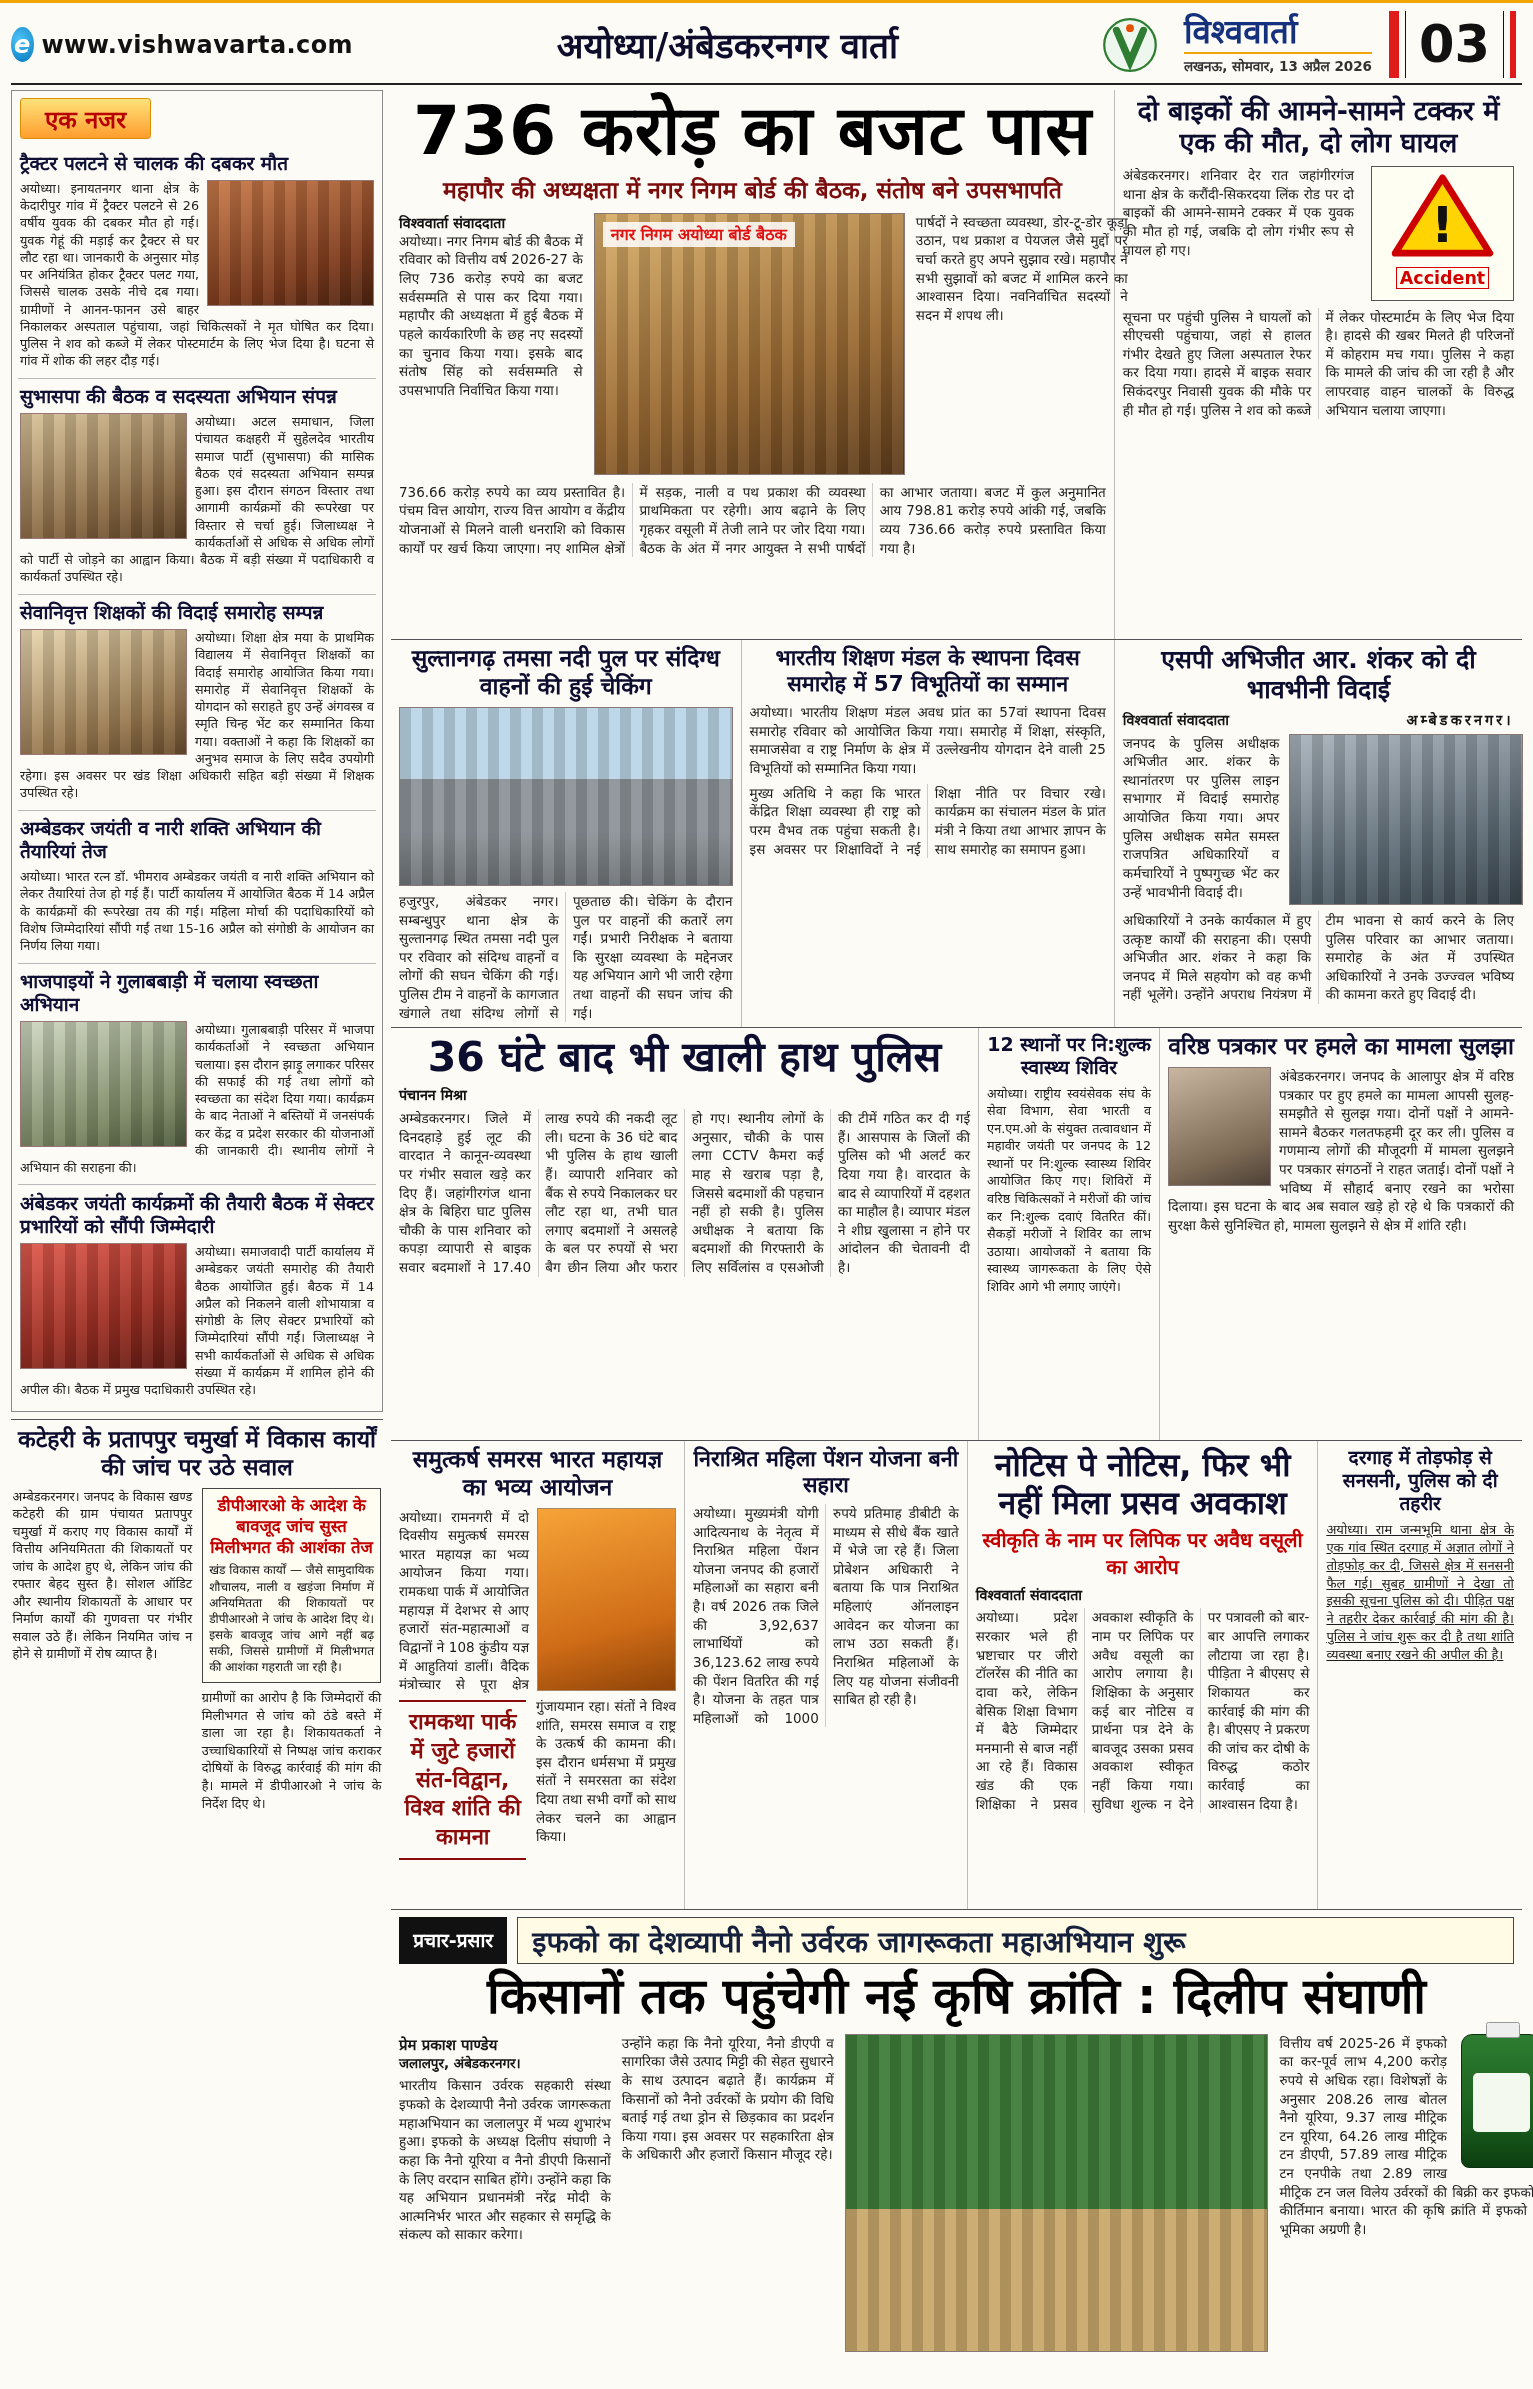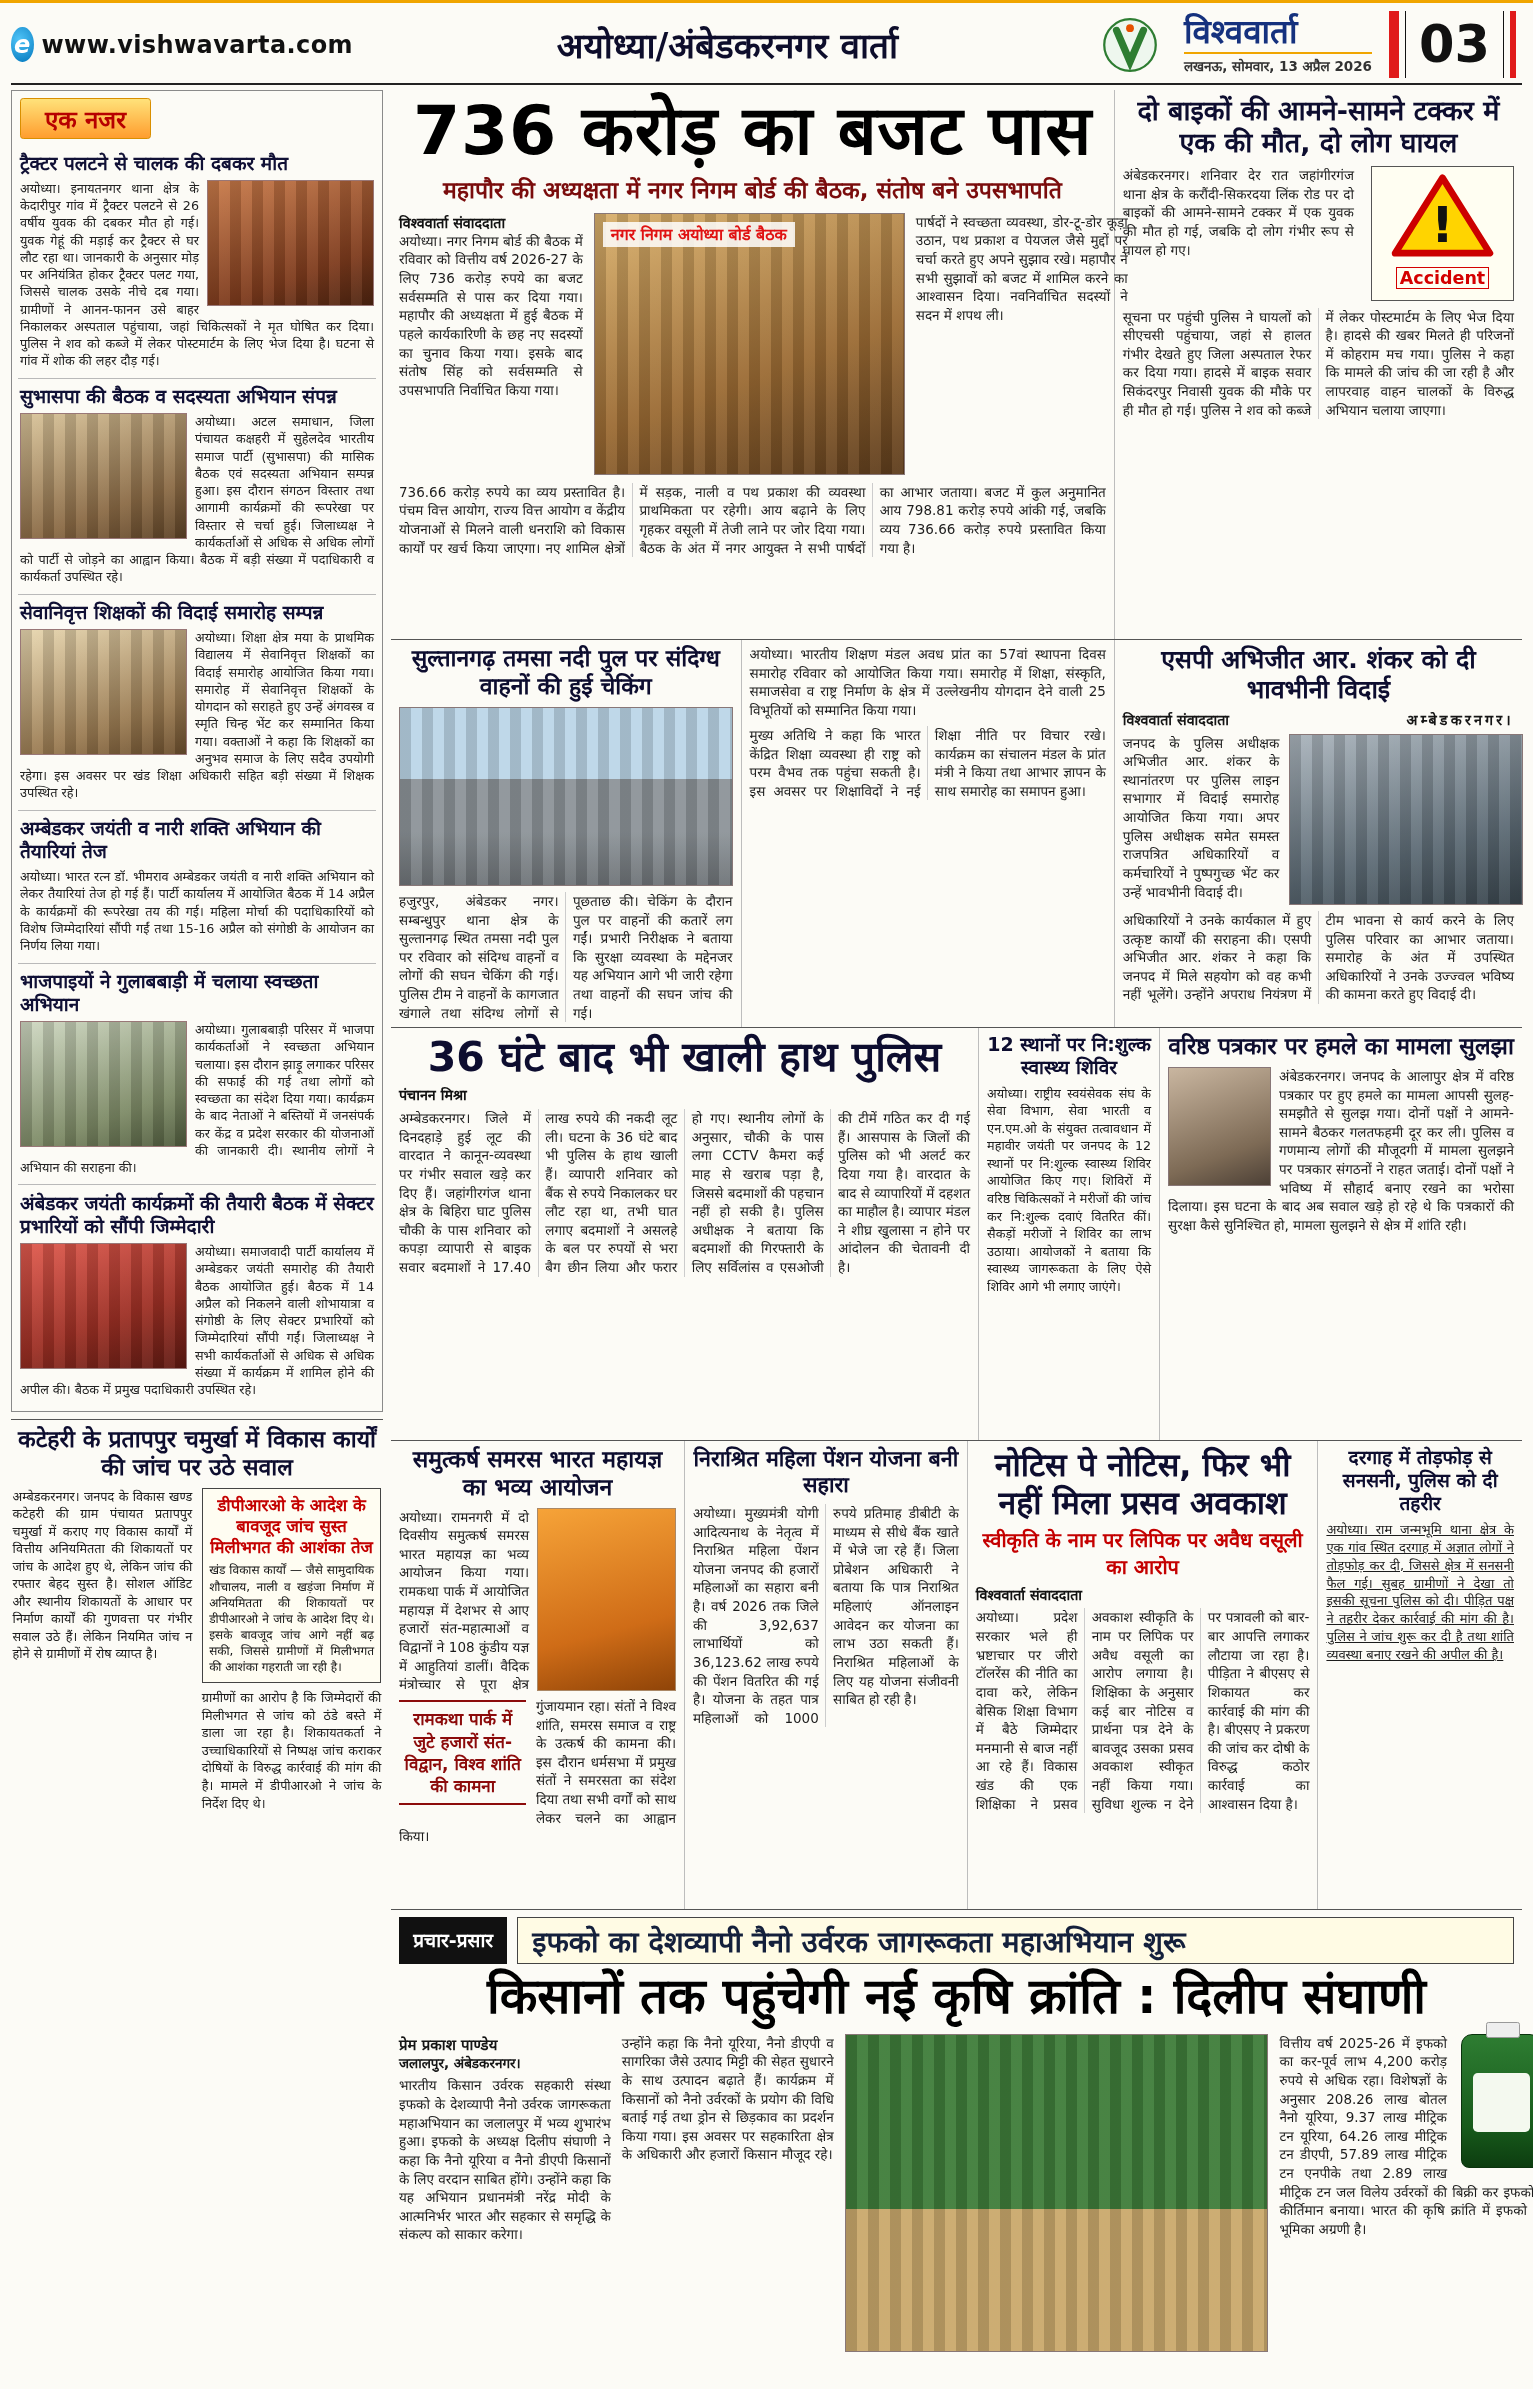--- a/index.html
+++ b/index.html
@@ -91,21 +91,21 @@
   .g36 .sub { font-size:21.5px; font-weight:800; color:#8c0b0b; text-align:center; margin-bottom:6.4px; }
   .health h2 { font-size:19px; margin-bottom:6.4px; }
   .health .body-txt { font-size:12.7px; }
   .journo h2 { font-size:23px; margin-bottom:6.4px; }
   .ph-journo { width:103px; height:119px; float:left; margin:0 8px 4.8px 0; background:linear-gradient(160deg,#c9b6a0,#7d6a55 70%,#4c4036); border:0.8px solid #877; }
 
   
   .row-d { display:grid; grid-template-columns:26% 25% 31% 18%; min-height:469px; border-top:1.6px solid #555; }
   .samut h2 { font-size:23px; margin-bottom:6.4px; }
   .ph-monk { width:139px; height:183px; float:right; margin:0 0 6.4px 8px; background:linear-gradient(165deg,#f6a338,#cf6c17 65%,#8f4408); border:0.8px solid #a86; }
-  .pullquote { border-top:2.4px solid #8c0b0b; border-bottom:2.4px solid #8c0b0b; color:#8c0b0b; font-weight:800; font-size:17px;
+  .pullquote { border-top:2.4px solid #8c0b0b; border-bottom:2.4px solid #8c0b0b; color:#8c0b0b; font-weight:800; font-size:22px;
                padding:6.4px 3.2px; margin:3.2px 9.5px 8px 0; float:left; width:46%; text-align:center; line-height:1.3; }
   .pension h2 { font-size:21.5px; margin-bottom:6.4px; }
   .notice h2 { font-size:32px; margin-bottom:3.2px; }
   .notice .sub { font-size:20px; font-weight:800; color:#c40000; text-align:center; margin-bottom:4.8px; }
   .dargah h2 { font-size:19px; margin-bottom:6.4px; }
   .dargah .body-txt { font-size:13px;text-decoration:underline; }
 
   
   .bottom-sec { border-top:1.6px solid #555; padding:6.4px 8px 0 8px; min-height:517px; }
   .iffco-row { display:flex; align-items:stretch; gap:9.5px; margin-bottom:6.4px; }
@@ -260,20 +260,21 @@
       </div>
 
       <div class="row-b">
         <article class="checking rule-r">
           <h2 class="head">सुल्तानगढ़ तमसा नदी पुल पर संदिग्ध वाहनों की हुई चेकिंग</h2>
           <figure class="photo ph-bridge"></figure>
           <p class="body-txt cols2">हजुरपुर, अंबेडकर नगर। सम्बन्धुपुर थाना क्षेत्र के सुल्तानगढ़ स्थित तमसा नदी पुल पर रविवार को संदिग्ध वाहनों व लोगों की सघन चेकिंग की गई। पुलिस टीम ने वाहनों के कागजात खंगाले तथा संदिग्ध लोगों से पूछताछ की। चेकिंग के दौरान पुल पर वाहनों की कतारें लग गईं। प्रभारी निरीक्षक ने बताया कि सुरक्षा व्यवस्था के मद्देनजर यह अभियान आगे भी जारी रहेगा तथा वाहनों की सघन जांच की गई।</p>
         </article>
 
         <article class="shikshan rule-r">
+          <h2 class="head">भारतीय शिक्षण मंडल के स्थापना दिवस समारोह में 57 विभूतियों का सम्मान</h2>
           <p class="body-txt">अयोध्या। भारतीय शिक्षण मंडल अवध प्रांत का 57वां स्थापना दिवस समारोह रविवार को आयोजित किया गया। समारोह में शिक्षा, संस्कृति, समाजसेवा व राष्ट्र निर्माण के क्षेत्र में उल्लेखनीय योगदान देने वाली 25 विभूतियों को सम्मानित किया गया।</p>
           <p class="body-txt cols2" style="margin-top:6.4px;">मुख्य अतिथि ने कहा कि भारत केंद्रित शिक्षा व्यवस्था ही राष्ट्र को परम वैभव तक पहुंचा सकती है। इस अवसर पर शिक्षाविदों ने नई शिक्षा नीति पर विचार रखे। कार्यक्रम का संचालन मंडल के प्रांत मंत्री ने किया तथा आभार ज्ञापन के साथ समारोह का समापन हुआ।</p>
         </article>
 
         <article class="sp">
           <h2 class="head">एसपी अभिजीत आर. शंकर को दी भावभीनी विदाई</h2>
           <div class="sp-byline">
             <span>विश्ववार्ता संवाददाता</span>
             <span style="letter-spacing:3.2px;">अम्बेडकरनगर।</span>
           </div>

